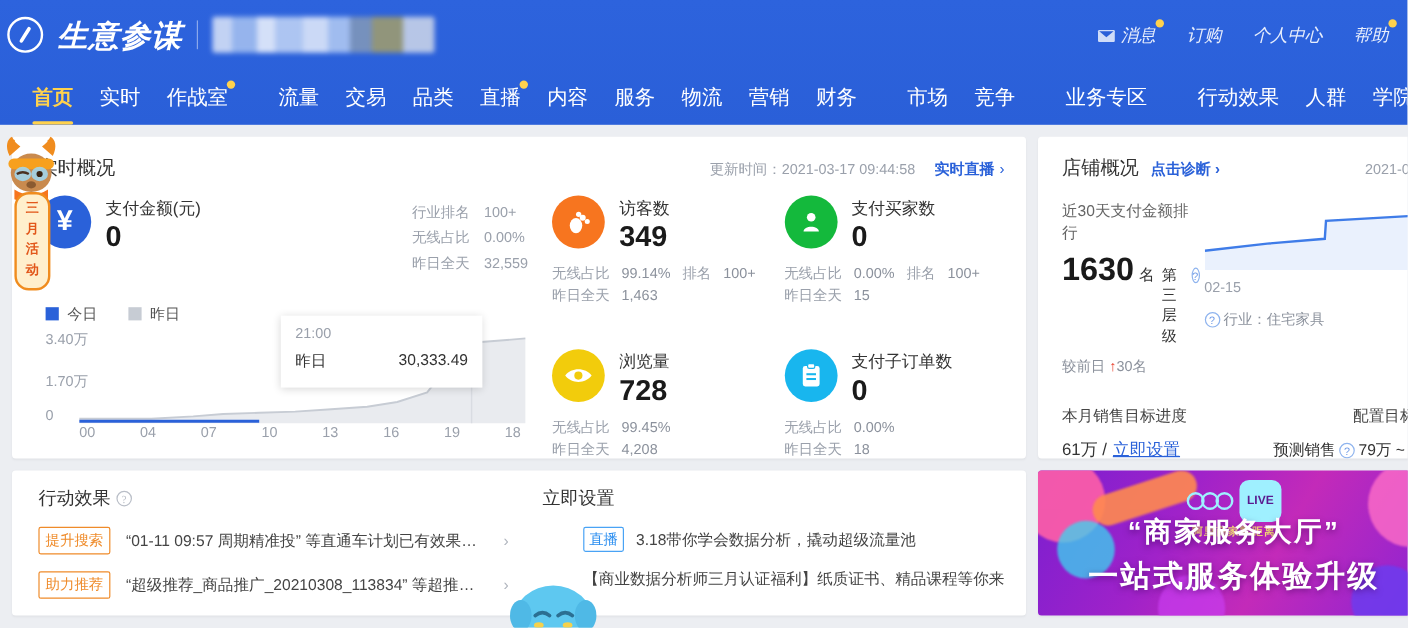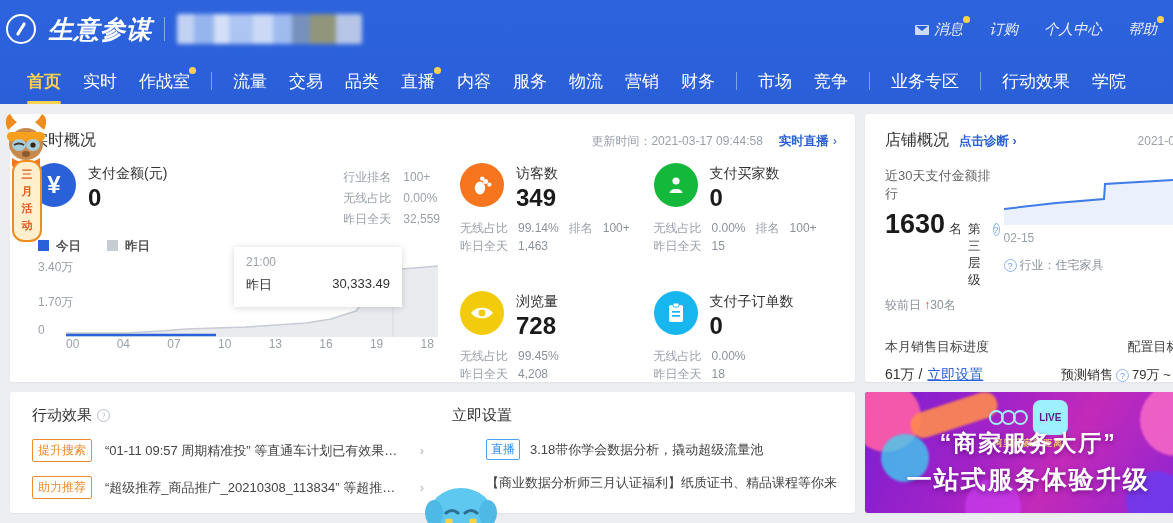--- a/index.html
+++ b/index.html
@@ -222,21 +222,21 @@
     gap: 0 12px;
     justify-content: start;
     margin-left: auto;
     padding-right: 12px;
     padding-top: 4px;
   }
 
   .rt-grid { display: grid; grid-template-columns: 1fr 1fr; gap: 36px 10px; }
 
   
-  .legend { display: flex; gap: 26px; margin: 8px 0 0 6px; font-size: 12.5px; color: #555; align-items:flex-end;font-weight:bold;}
+  .legend { display: flex; gap: 26px; margin: 24px 0 0 6px; font-size: 12.5px; color: #555; align-items:flex-end;}
   .legend span.sw { width: 11px; height: 11px; display: inline-block; margin-right: 7px; vertical-align: -1px;}
   .sw.blue { background: #2a61d9; }
   .sw.gray { background: #c7ccd4; }
   .chart-wrap { position: relative; height: 92px; margin: 6px 0 0 6px; width: 400px; }
   .y-lab { position: absolute; left: 0; font-size: 12px; color: #9aa0ab; }
   .chart-svg { position: absolute; left: 28px; top: 0; }
   .x-axis {
     position: absolute; left: 28px; top: 76px; width: 368px;
     display: flex; justify-content: space-between;
     font-size: 12px; color: #9aa0ab;
@@ -447,20 +447,23 @@
     <div class="nav-item">
         <span>竞争</span>
       </div>
     <div class="nav-divider"></div>
     <div class="nav-item">
         <span>业务专区</span>
       </div>
     <div class="nav-divider"></div>
     <div class="nav-item">
         <span>行动效果</span>
+      </div>
+    <div class="nav-item">
+        <span>人群</span>
       </div>
     <div class="nav-item">
         <span>学院</span>
       </div>
   </div>
 </div>
 
 <div class="page">
 
   <div class="deer">

